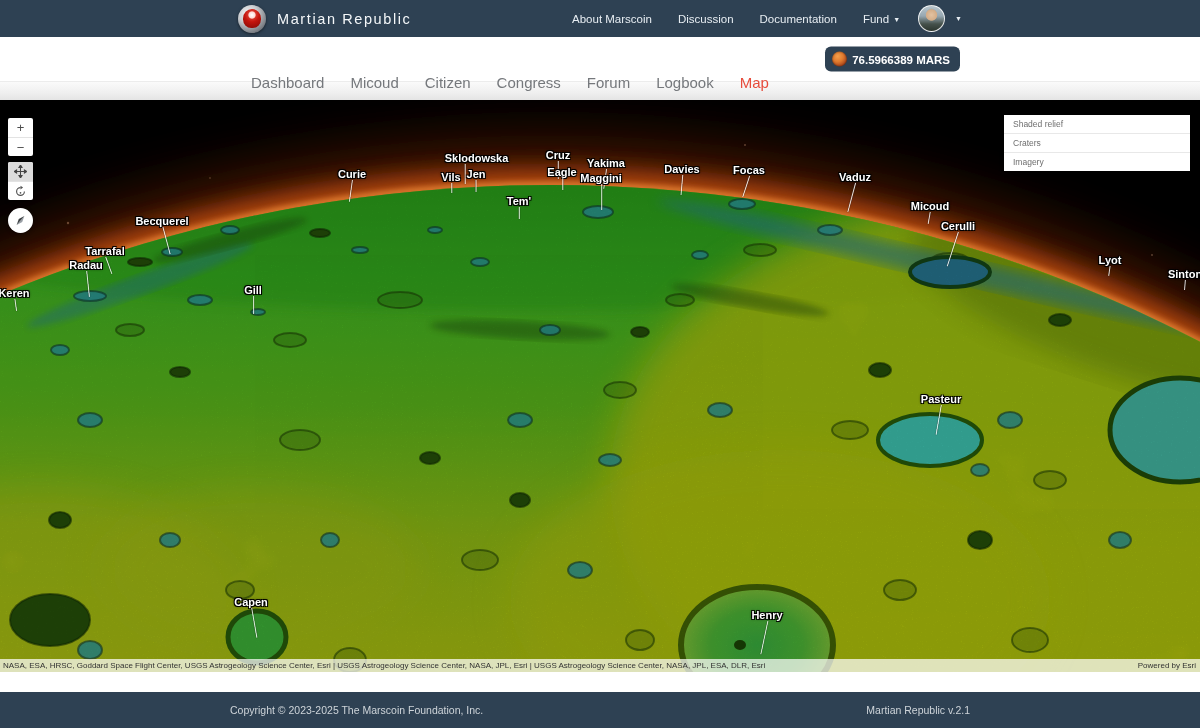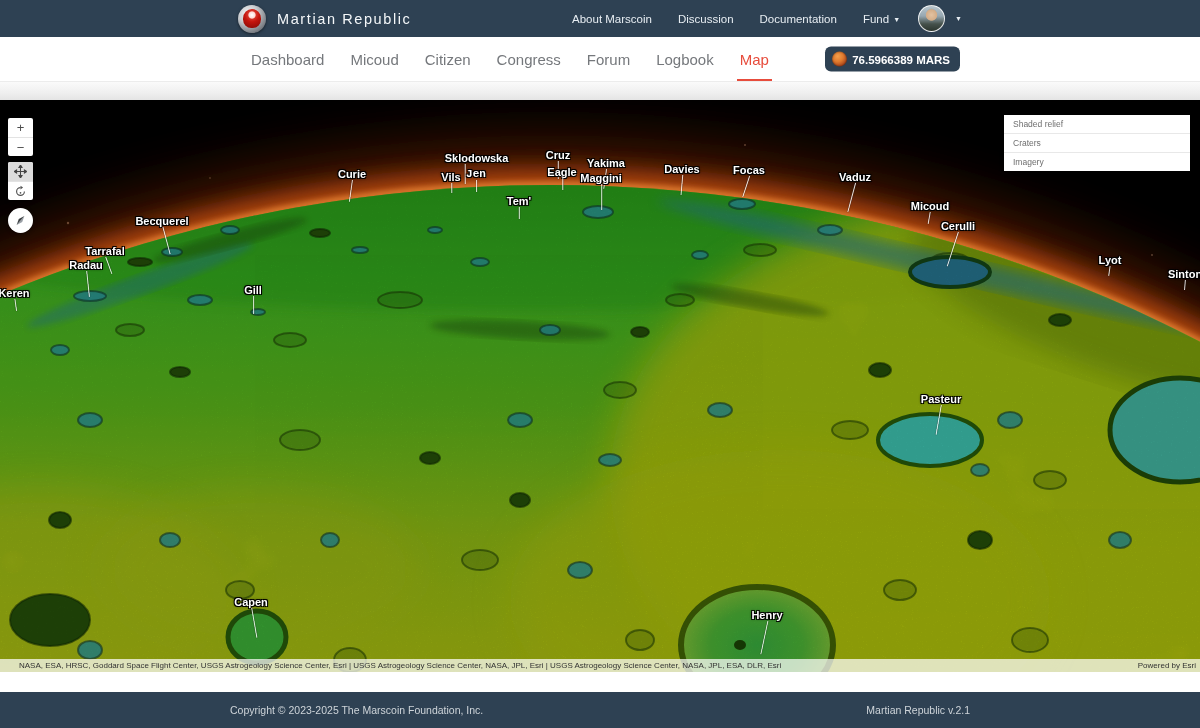--- a/index.html
+++ b/index.html
@@ -26,21 +26,21 @@
       radial-gradient(circle at 50% 36%, #e3c3a2 0%, #d4ad88 26%, rgba(212,173,136,0) 30%),
       radial-gradient(circle at 50% 30%, #8a7a66 0%, rgba(138,122,102,0) 26%),
       linear-gradient(180deg, #b9c6cd 0%, #97a8b2 40%, #45514b 72%, #2c362f 100%); }
   .user-caret { margin-left:10px; }
 
   
   .tabbar { height:45px; background:#fff; border-bottom:1px solid #ececec; }
   .tab-inner { width:724px; margin:0 auto; height:100%; display:flex; align-items:center; position:relative; }
   .tabs { display:flex; height:100%; }
   .tab { display:flex; align-items:center; padding:0 13px; font-size:15px; color:#75787c;
-    cursor:pointer; position:relative; height:100%; }
+    cursor:pointer; position:relative; height:100%;margin-top:23px; }
   .tab.active { color:#e74c3c; }
   .tab.active::after { content:''; position:absolute; left:10px; right:10px; bottom:0; height:2px; background:#e74c3c; }
   .balance-btn { position:absolute; right:2px; top:50%; transform:translateY(-50%);
     background:#2e4153; border:none; color:#fff; font-family:inherit; font-size:11.5px; font-weight:bold;
     padding:5px 10px 5px 7px; border-radius:6px; display:flex; align-items:center; gap:5px; cursor:pointer; }
   .coin { width:15px; height:15px; border-radius:50%; flex:0 0 auto;
     background:radial-gradient(circle at 38% 32%, #f5a04c 0%, #e07a2e 40%, #a8431a 75%, #7e2f10 100%);
     box-shadow:inset 0 0 2px rgba(0,0,0,.6); }
 
   .gray-strip { height:18px; background:linear-gradient(180deg,#fafafa 0%, #efefef 60%, #e4e4e4 100%); }
@@ -67,21 +67,21 @@
     background:#fff; box-shadow:0 1px 4px rgba(0,0,0,.45); z-index:40; display:flex;
     align-items:center; justify-content:center; cursor:pointer; }
 
   .layer-panel { position:absolute; right:10px; top:15px; width:186px; background:#fff; z-index:40;
     box-shadow:0 1px 4px rgba(0,0,0,.4); }
   .layer-row { padding:4px 9px; font-size:8.5px; color:#6e6e6e; border-bottom:1px solid #e8e8e8; cursor:pointer; }
   .layer-row:last-child { border-bottom:none; }
 
   .attrib { position:absolute; left:0; right:0; bottom:0; height:13px; z-index:45;
     background:rgba(255,255,255,.72); display:flex; align-items:center; font-size:8px; color:#323232; }
-  .attrib-left { padding-left:19px; flex:1; white-space:nowrap; overflow:hidden; }
+  .attrib-left { padding-left:3px; flex:1; white-space:nowrap; overflow:hidden; }
   .attrib-right { padding-right:4px; white-space:nowrap; }
 
   .page-gap { height:20px; background:#fff; }
 
   
   .footer { height:36px; background:#2e4153; }
   .footer-inner { width:740px; margin:0 auto; height:100%; display:flex; align-items:center;
     justify-content:space-between; color:#ced4d9; font-size:10.5px; }
 </style>
 </head>
@@ -269,21 +269,21 @@
         </g>
       <rect x="0" y="0" width="1200" height="572" filter="url(#mottle)" opacity="0.16"></rect>
       <rect x="0" y="0" width="1200" height="572" filter="url(#speck)" opacity="0.13"></rect>
     </g>
   </svg>
 
   <div id="labels-layer">
       <div class="map-label" style="left: 352px; top: 74px;">Curie<div class="leader" style="height: 22px; transform: rotate(8deg);"></div></div>
       <div class="map-label" style="left: 465px; top: 58px; padding-left: 23px;">Sklodowska<div class="leader" style="height: 20px; transform: rotate(0deg);"></div></div>
       <div class="map-label" style="left: 451px; top: 77px;">Vils<div class="leader" style="height: 10px; transform: rotate(0deg);"></div></div>
-      <div class="map-label" style="left: 476px; top: 74px; font-family: Liberation Mono, monospace;">Jen<div class="leader" style="height: 12px; transform: rotate(0deg);"></div></div>
+      <div class="map-label" style="left: 476px; top: 74px;">Jen<div class="leader" style="height: 12px; transform: rotate(0deg);"></div></div>
       <div class="map-label" style="left: 519px; top: 73px; margin-top: 28px;">Tem'<div class="leader" style="height: 12px; transform: rotate(0deg);"></div></div>
       <div class="map-label" style="left: 558px; top: 55px;">Cruz<div class="leader" style="height: 18px; transform: rotate(0deg);"></div></div>
       <div class="map-label" style="left: 562px; top: 72px;">Eagle<div class="leader" style="height: 12px; transform: rotate(0deg);"></div></div>
       <div class="map-label" style="left: 606px; top: 63px;">Yakima<div class="leader" style="height: 20px; transform: rotate(8deg);"></div></div>
       <div class="map-label" style="left: 601px; top: 78px;">Maggini<div class="leader" style="height: 26px; transform: rotate(0deg);"></div></div>
       <div class="map-label" style="left: 682px; top: 69px;">Davies<div class="leader" style="height: 20px; transform: rotate(5deg);"></div></div>
       <div class="map-label" style="left: 749px; top: 70px;">Focas<div class="leader" style="height: 22px; transform: rotate(18deg);"></div></div>
       <div class="map-label" style="left: 855px; top: 77px;">Vaduz<div class="leader" style="height: 30px; transform: rotate(15deg);"></div></div>
       <div class="map-label" style="left: 930px; top: 106px;">Micoud<div class="leader" style="height: 12px; transform: rotate(10deg);"></div></div>
       <div class="map-label" style="left: 958px; top: 126px;">Cerulli<div class="leader" style="height: 36px; transform: rotate(18deg);"></div></div>

